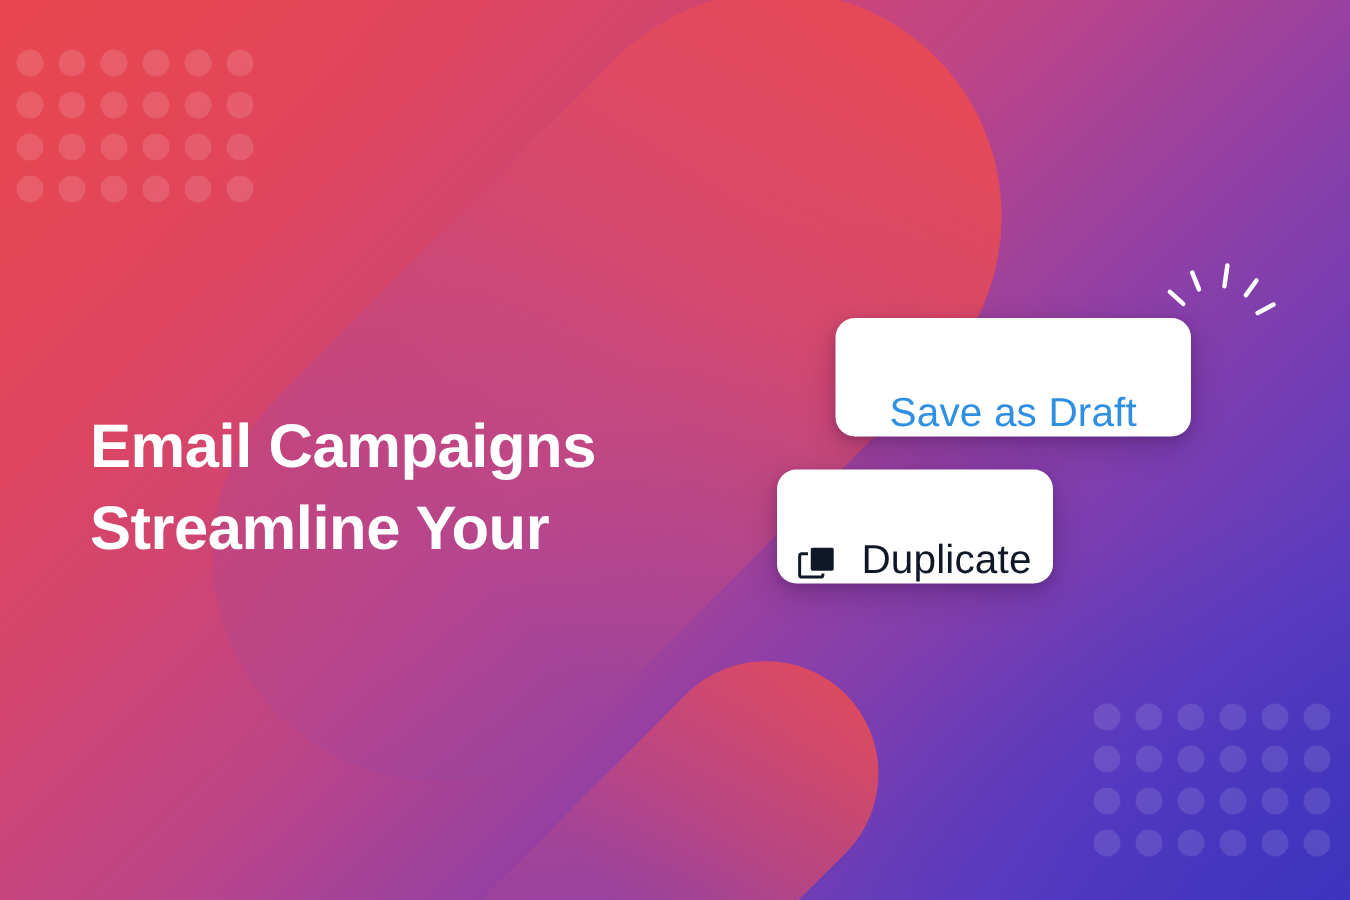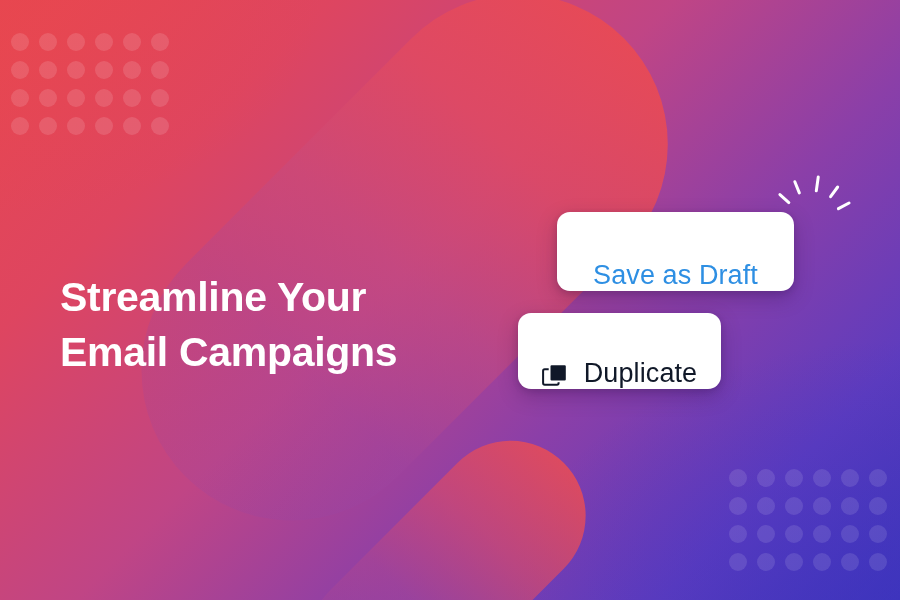--- a/index.html
+++ b/index.html
@@ -146,21 +146,21 @@
   .btn-save .btn-label {
     color: #2E8FE3;
     font-size: 27px;
     font-weight: 400;
     letter-spacing: 0.1px;
   }
 
   .btn-duplicate {
     left: 518px;
     top: 313px;
-    width: 203px;
+    width: 184px;
     height: 76px;
     gap: 16px;
   }
   .btn-duplicate .btn-label {
     color: #101828;
     font-size: 27px;
     font-weight: 400;
     letter-spacing: 0.1px;
   }
   .icon-duplicate {
@@ -256,22 +256,22 @@
       <span class="dot"></span>
     <span class="dot"></span>
       <span class="dot"></span>
       <span class="dot"></span>
       <span class="dot"></span>
       <span class="dot"></span>
       <span class="dot"></span>
   </div>
 
   <h1 class="headline">
+    <span class="line">Email Campaigns</span>
     <span class="line">Streamline Your</span>
-    <span class="line">Email Campaigns</span>
   </h1>
 
   <button class="btn btn-save">
     <span class="btn-label">Save as Draft</span>
   </button>
 
   <div class="burst">
     <span class="ray r1"></span>
     <span class="ray r2"></span>
     <span class="ray r3"></span>

